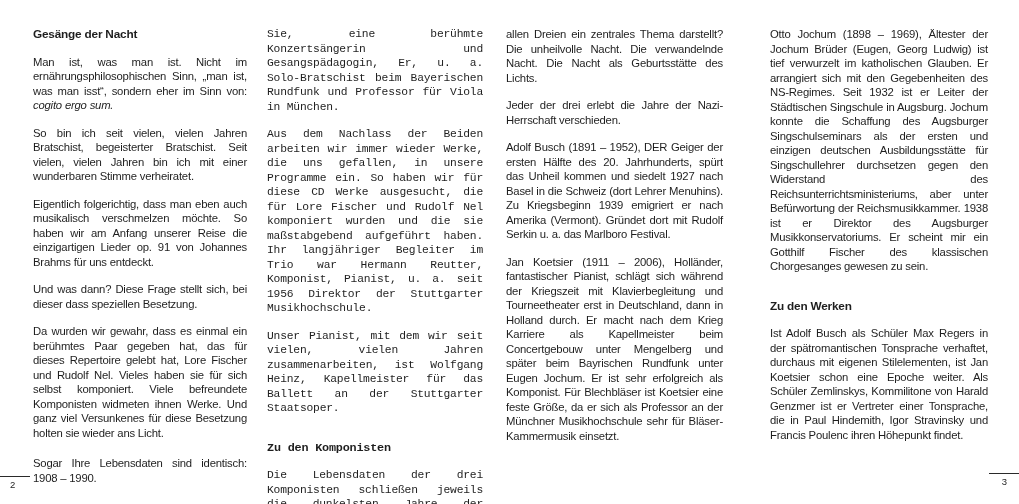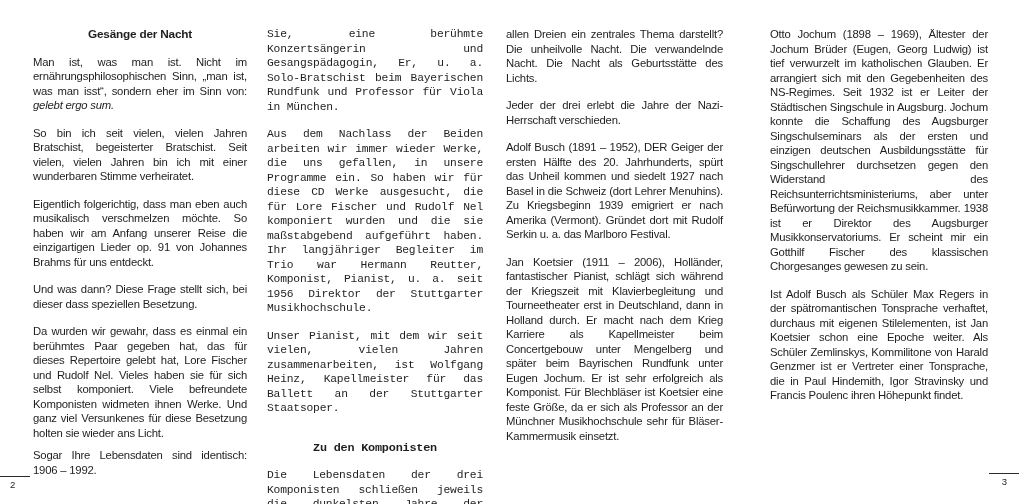--- a/index.html
+++ b/index.html
@@ -26,28 +26,28 @@
     font-size: 11.3px;
     line-height: 14.5px;
     letter-spacing: -0.2px;
     hyphens: auto;
     -webkit-hyphens: auto;
   }
   .col p {
     margin: 0 0 13px 0;
   }
   .col p.tight {
-    margin-bottom: 8px;
+    margin-bottom: 16px;
   }
   .col h2 {
     font-size: 11.8px;
     font-weight: bold;
     margin: 0 0 13px 0;
     letter-spacing: -0.2px;
-    text-align: center;
+    text-align: left;
   }
   .col h2.mt {
     margin-top: 25px;
   }
   .italic { font-style: italic; }
   .bold   { font-weight: normal; }
   .pnum-rule {
     position: absolute;
     height: 1px;
     width: 30px;
@@ -62,43 +62,44 @@
   }
   .pnum.left  { left: 10px;  top: 479px; }
   .pnum.right { right: 12px; top: 476px; }
 </style>
 </head>
 <body>
 
 <div class="spread" id="spread">
     <div class="col" style="left: 33px; width: 214px;">
       <h2>Gesänge der Nacht</h2>
-      <p><span>Man ist, was man ist. Nicht im ernährungsphilosophischen Sinn, „man ist, was man isst“, sondern eher im Sinn von: </span><span class="italic">gelebt ergo sum.</span></p>
+      <p><span>Man ist, was man ist. Nicht im ernährungsphilosophischen Sinn, „man ist, was man isst“, sondern eher im Sinn von: </span><span class="italic">cogito ergo sum.</span></p>
       <p><span>So bin ich seit vielen, vielen Jahren Bratschist, begeisterter Bratschist. Seit vielen, vielen Jahren bin ich mit einer wunderbaren Stimme verheiratet.</span></p>
       <p><span>Eigentlich folgerichtig, dass man eben auch musikalisch verschmelzen möchte. So haben wir am Anfang unserer Reise die einzigartigen Lieder op. 91 von Johannes Brahms für uns entdeckt.</span></p>
       <p><span>Und was dann? Diese Frage stellt sich, bei dieser dass speziellen Besetzung.</span></p>
       <p class="tight"><span>Da wurden wir gewahr, dass es einmal ein berühmtes Paar gegeben hat, das für dieses Repertoire gelebt hat, Lore Fischer und Rudolf Nel. Vieles haben sie für sich selbst komponiert. Viele befreundete Komponisten widmeten ihnen Werke. Und ganz viel Versunkenes für diese Besetzung holten sie wieder ans Licht.</span></p>
-      <p><span>Sogar Ihre Lebensdaten sind identisch: 1906 – 1992.</span></p>
+      <p><span>Sogar Ihre Lebensdaten sind identisch: 1908 – 1990.</span></p>
     </div>
     <div class="col" style="left: 267px; width: 216px; font-family: Liberation Mono, monospace;">
       <p><span>Sie, eine berühmte Konzertsängerin und Gesangspädagogin, Er, u. a. Solo-Bratschist beim Bayerischen Rundfunk und Professor für Viola in München.</span></p>
       <p><span>Aus dem Nachlass der Beiden arbeiten wir immer wieder Werke, die uns gefallen, in unsere Programme ein. So haben wir für diese CD Werke ausgesucht, die für Lore Fischer und Rudolf Nel komponiert wurden und die sie maßstabgebend aufgeführt haben. Ihr langjähriger Begleiter im Trio war Hermann Reutter, Komponist, Pianist, u. a. seit 1956 Direktor der Stuttgarter Musikhochschule.</span></p>
       <p><span>Unser Pianist, mit dem wir seit vielen, vielen Jahren zusammenarbeiten, ist Wolfgang Heinz, Kapellmeister für das Ballett an der Stuttgarter Staatsoper.</span></p>
       <h2 class="mt">Zu den Komponisten</h2>
       <p><span>Die Lebensdaten der drei Komponisten schließen jeweils die dunkelsten Jahre der Geschichte des 20. Jahrhunderts mit ein.</span></p>
       <p><span>Ist das vielleicht der Grund, warum, bewusst oder unbewusst, die Nacht bei</span></p>
     </div>
     <div class="col" style="left: 506px; width: 217px;">
       <p><span>allen Dreien ein zentrales Thema darstellt? Die unheilvolle Nacht. Die verwandelnde Nacht. Die Nacht als Geburtsstätte des Lichts.</span></p>
       <p><span>Jeder der drei erlebt die Jahre der Nazi-Herrschaft verschieden.</span></p>
       <p><span class="bold">Adolf Busch</span><span> (1891 – 1952), DER Geiger der ersten Hälfte des 20. Jahrhunderts, spürt das Unheil kommen und siedelt 1927 nach Basel in die Schweiz (dort Lehrer Menuhins). Zu Kriegsbeginn 1939 emigriert er nach Amerika (Vermont). Gründet dort mit Rudolf Serkin u. a. das Marlboro Festival.</span></p>
       <p><span class="bold">Jan Koetsier</span><span> (1911 – 2006), Holländer, fantastischer Pianist, schlägt sich während der Kriegszeit mit Klavierbegleitung und Tourneetheater erst in Deutschland, dann in Holland durch. Er macht nach dem Krieg Karriere als Kapellmeister beim Concertgebouw unter Mengelberg und später beim Bayrischen Rundfunk unter Eugen Jochum. Er ist sehr erfolgreich als Komponist. Für Blechbläser ist Koetsier eine feste Größe, da er sich als Professor an der Münchner Musikhochschule sehr für Bläser-Kammermusik einsetzt.</span></p>
     </div>
     <div class="col" style="left: 770px; width: 218px;">
       <p><span class="bold">Otto Jochum</span><span> (1898 – 1969), Ältester der Jochum Brüder (Eugen, Georg Ludwig) ist tief verwurzelt im katholischen Glauben. Er arrangiert sich mit den Gegebenheiten des NS-Regimes. Seit 1932 ist er Leiter der Städtischen Singschule in Augsburg. Jochum konnte die Schaffung des Augsburger Singschulseminars als der ersten und einzigen deutschen Ausbildungsstätte für Singschullehrer durchsetzen gegen den Widerstand des Reichsunterrichtsministeriums, aber unter Befürwortung der Reichsmusikkammer. 1938 ist er Direktor des Augsburger Musikkonservatoriums. Er scheint mir ein Gotthilf Fischer des klassischen Chorgesanges gewesen zu sein.</span></p>
+      <h2 class="mt">Zu den Werken</h2>
       <p><span>Ist Adolf Busch als Schüler Max Regers in der spätromantischen Tonsprache verhaftet, durchaus mit eigenen Stilelementen, ist Jan Koetsier schon eine Epoche weiter. Als Schüler Zemlinskys, Kommilitone von Harald Genzmer ist er Vertreter einer Tonsprache, die in Paul Hindemith, Igor Stravinsky und Francis Poulenc ihren Höhepunkt findet.</span></p>
     </div>
   </div>
 
 <div class="pnum-rule left"></div>
 <div class="pnum left">2</div>
 <div class="pnum-rule right"></div>
 <div class="pnum right">3</div>
 
 </body></html>

